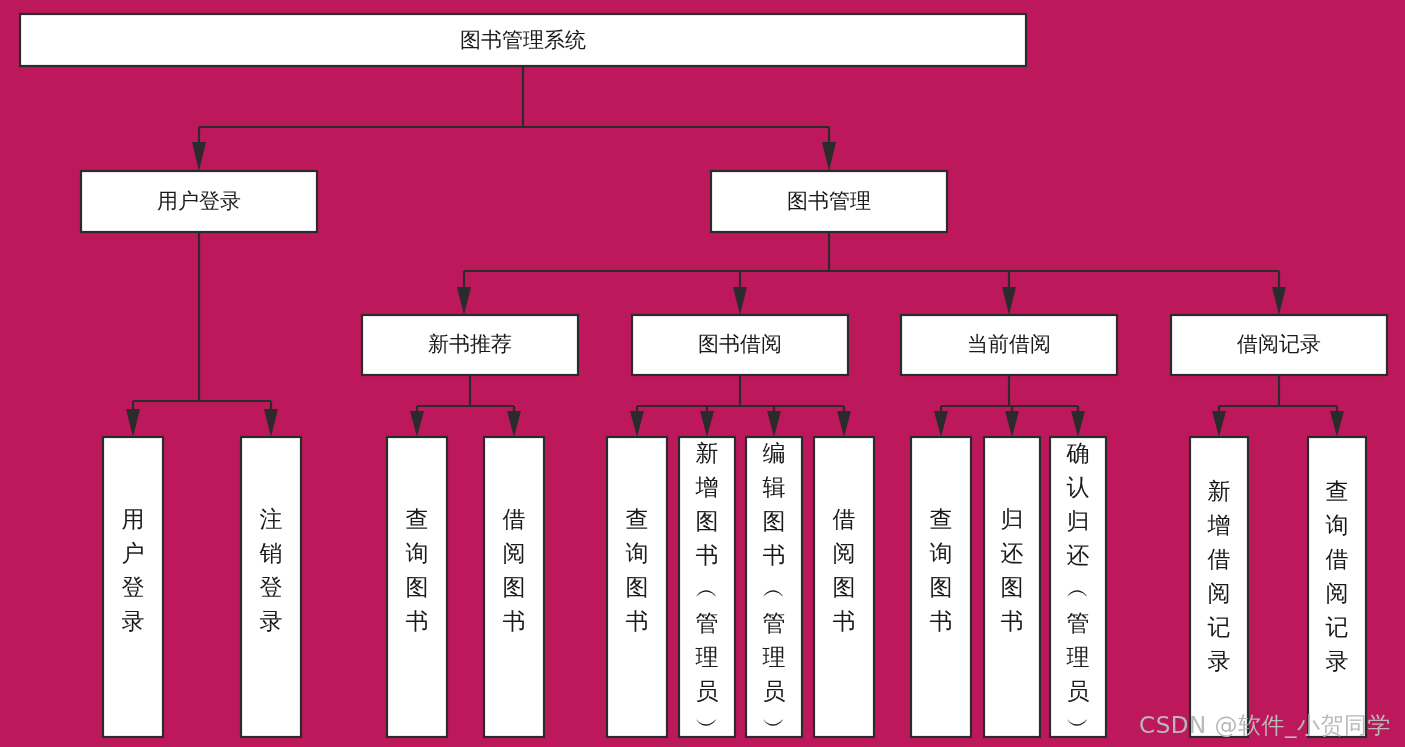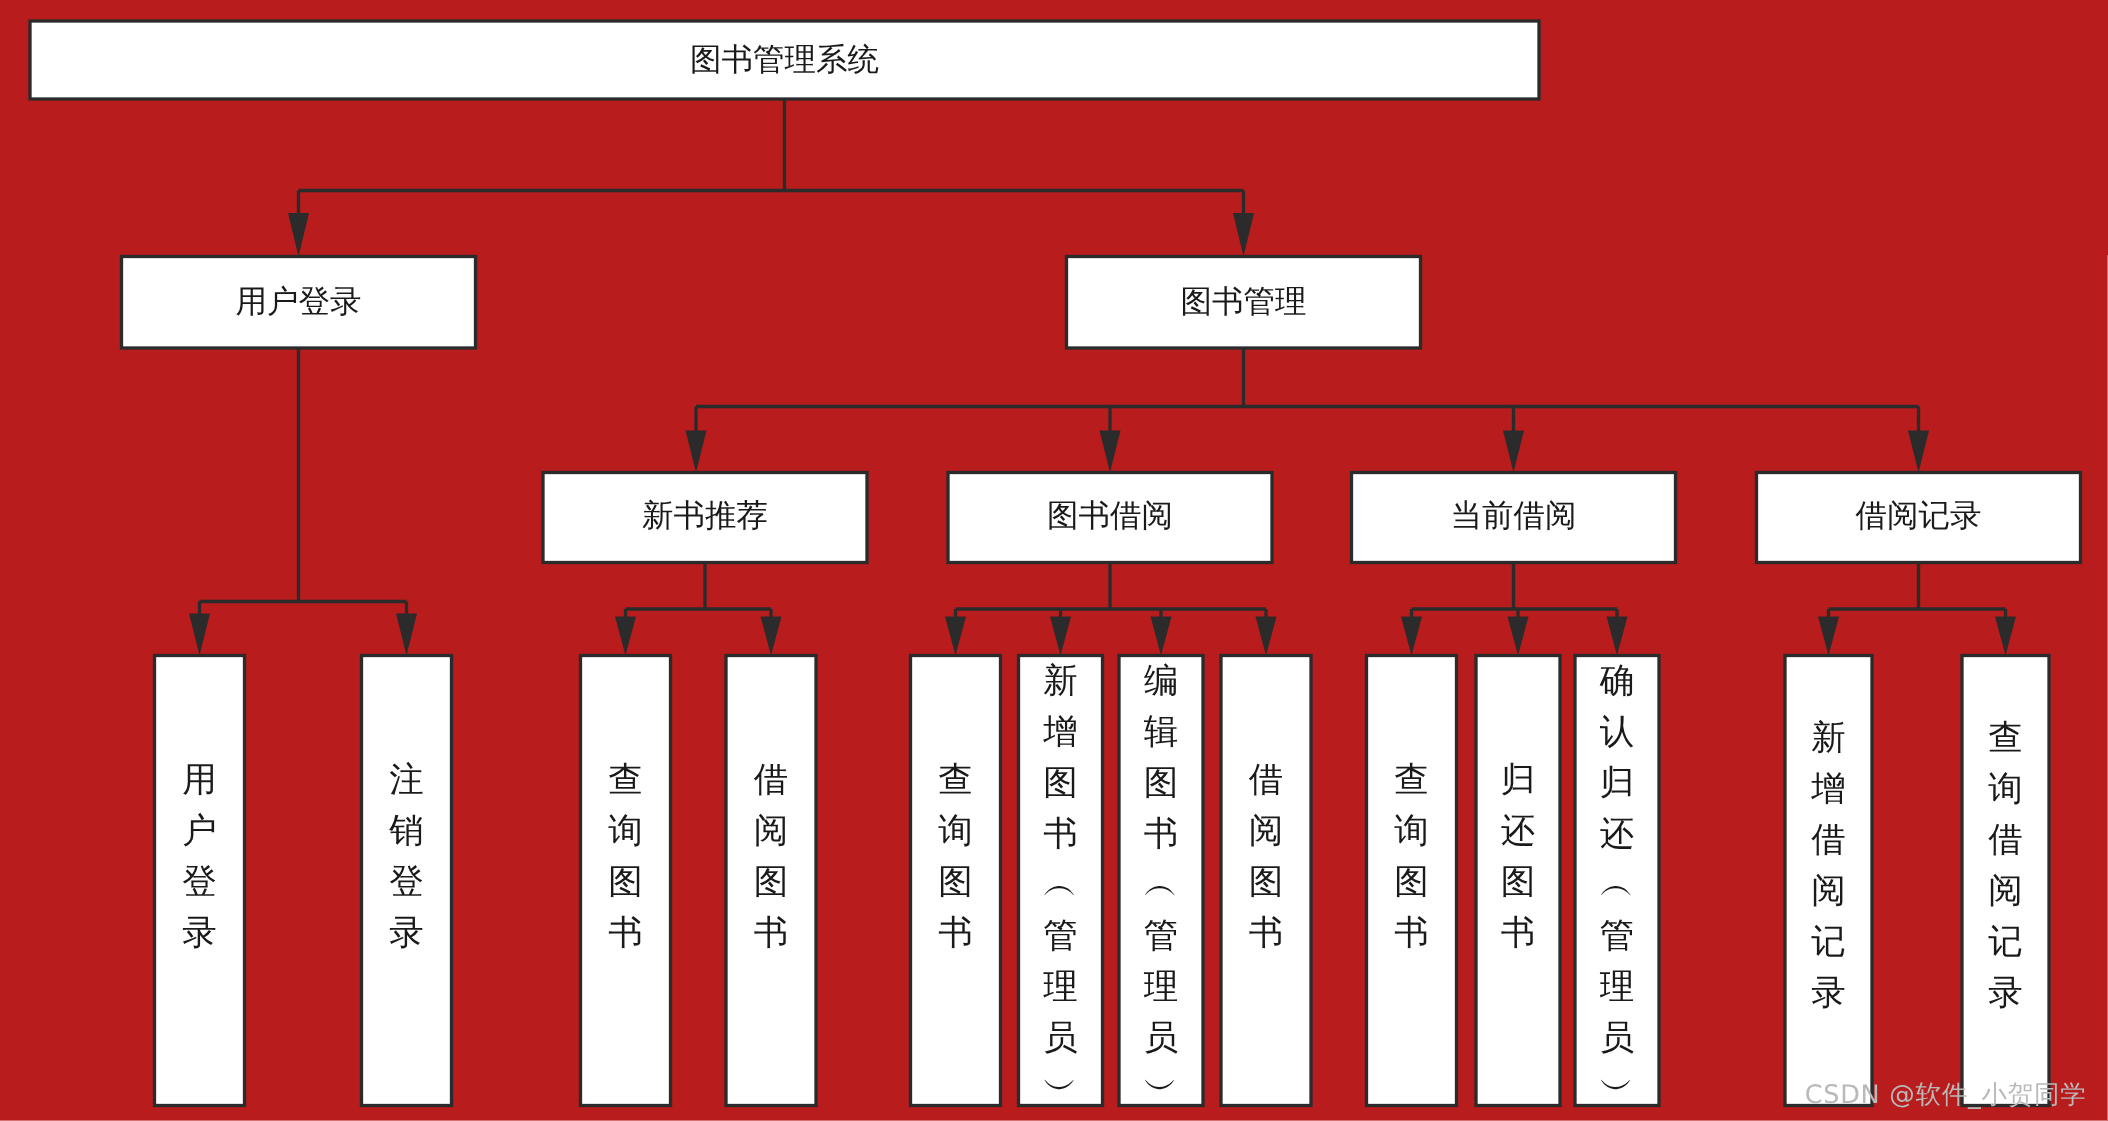--- a/index.html
+++ b/index.html
@@ -11,21 +11,21 @@
     width: 1405px;
     height: 747px;
     font-family: "DejaVu Sans", "Liberation Sans", sans-serif;
     overflow: hidden;
     position: relative;
   }
   #diagram-root {
     position: relative;
     width: 1405px;
     height: 747px;
-    background: #b91c1c;
+    background: #be185d;
   }
   svg#diagram-svg {
     position: absolute;
     left: 0;
     top: 0;
     width: 1405px;
     height: 747px;
     display: block;
   }
   .node-box {
@@ -55,21 +55,21 @@
     font-family: "DejaVu Sans", "Liberation Sans", sans-serif;
     font-size: 23px;
     fill: #1a1a1a;
     text-anchor: middle;
   }
   .watermark {
     position: absolute;
     right: 14px;
     bottom: 6px;
     font-family: "DejaVu Sans", "Liberation Sans", sans-serif;
-    font-size: 17px;
+    font-size: 23px;
     color: #b9b9b9;
     letter-spacing: 0.5px;
     white-space: nowrap;
     pointer-events: none;
     user-select: none;
   }
 </style>
 </head>
 <body>
 

